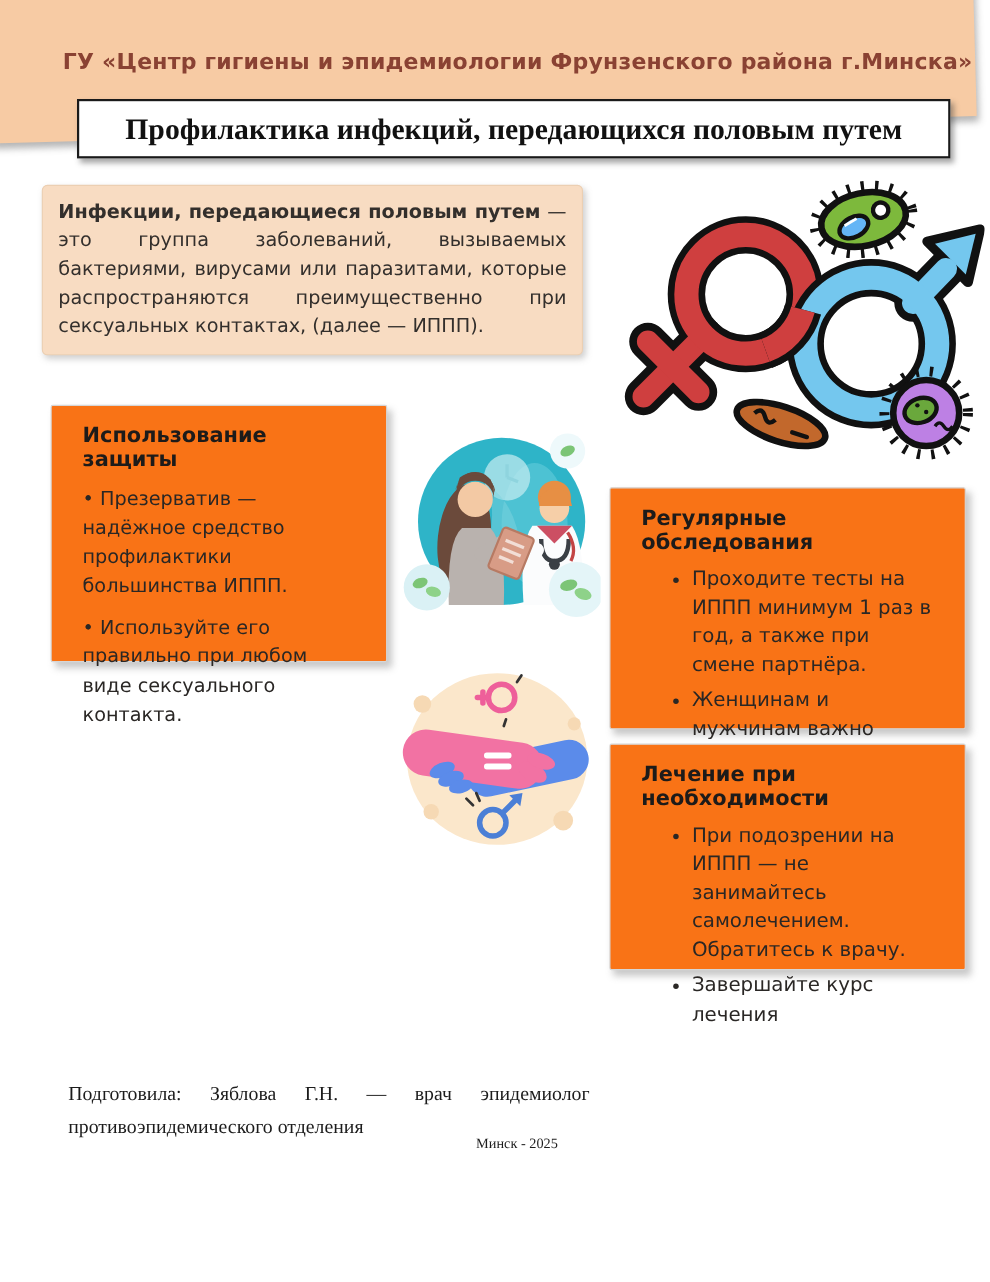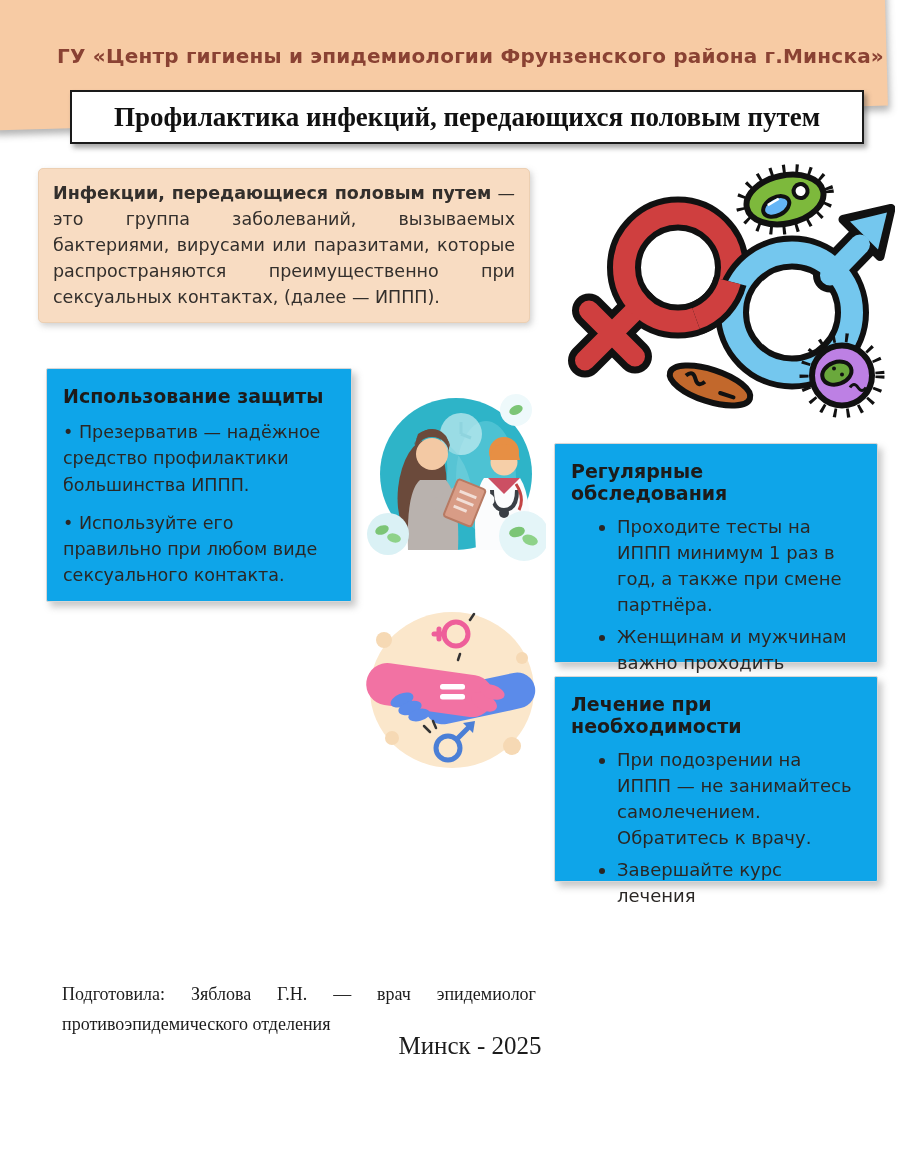--- a/index.html
+++ b/index.html
@@ -19,22 +19,22 @@
   .title-box span{font-family:"Liberation Serif",serif;font-weight:bold;font-size:27px;color:#111;text-align:right;}
 
   
   .intro-box{position:absolute;left:38px;top:168px;width:462px;height:129px;
              background:#f8dcc2;border:1px solid #eccfb2;border-radius:5px;
              padding:12px 14px;box-shadow:2px 3px 6px rgba(120,120,120,.35);}
   .intro-box p{margin:0;font-size:17.5px;line-height:1.48;text-align:justify;color:#332f2c;}
   .intro-box .lead{font-weight:bold;}
 
   
-  .wbox{position:absolute;background:#0ea5e9;border:1px solid #d6d6d6;border-radius:2px;
-        box-shadow:4px 5px 7px rgba(110,110,110,.38);padding:14px 16px;box-sizing:border-box;}
+  .wbox{position:absolute;background:#f97316;border:1px solid #d6d6d6;border-radius:2px;
+        box-shadow:4px 5px 7px rgba(110,110,110,.38);padding:14px 28px;box-sizing:border-box;}
   .wbox h2{margin:2px 0 10px 0;font-size:19px;color:#1d1b1a;}
   .wbox p{margin:12px 0 0 0;font-size:17.5px;line-height:1.5;color:#2a2725;}
   .dotp::before{content:"\2022\00a0";}
   .wbox ul{margin:6px 0 0 0;padding-left:46px;}
   .wbox li{font-size:18px;line-height:1.45;color:#2a2725;margin-bottom:6px;}
 
   #box-protection{left:46px;top:368px;width:306px;height:234px;}
   #box-screening{left:554px;top:443px;width:324px;height:220px;}
   #box-vaccination{left:47px;top:681px;width:278px;height:142px;}
   #box-treatment{left:554px;top:676px;width:324px;height:206px;}
@@ -48,21 +48,21 @@
   
   .slogan-box{position:absolute;left:250px;top:904px;width:436px;height:46px;background:#fff;
               box-shadow:4px 5px 6px rgba(120,120,120,.5);
               display:flex;align-items:center;justify-content:center;}
   .slogan-box span{font-family:"Liberation Serif",serif;font-style:italic;font-weight:bold;
                    font-size:22px;color:#111;}
   .credits{position:absolute;left:62px;top:962px;width:474px;
            font-family:"Liberation Serif",serif;font-size:18px;line-height:1.65;
            text-align:justify;color:#1c1c1c;}
   .city-year{position:absolute;left:250px;top:1032px;width:440px;text-align:center;
-             font-family:"Liberation Serif",serif;font-size:25px;color:#1c1c1c;}
+             font-family:"Liberation Serif",serif;font-size:13px;color:#1c1c1c;}
 </style>
 </head>
 <body>
 
 <div id="page">
 
   <div class="band"></div>
   <div class="org-line">ГУ «Центр гигиены и эпидемиологии Фрунзенского района г.Минска»</div>
   <div class="title-box">
     <span>Профилактика инфекций, передающихся половым путем</span>

